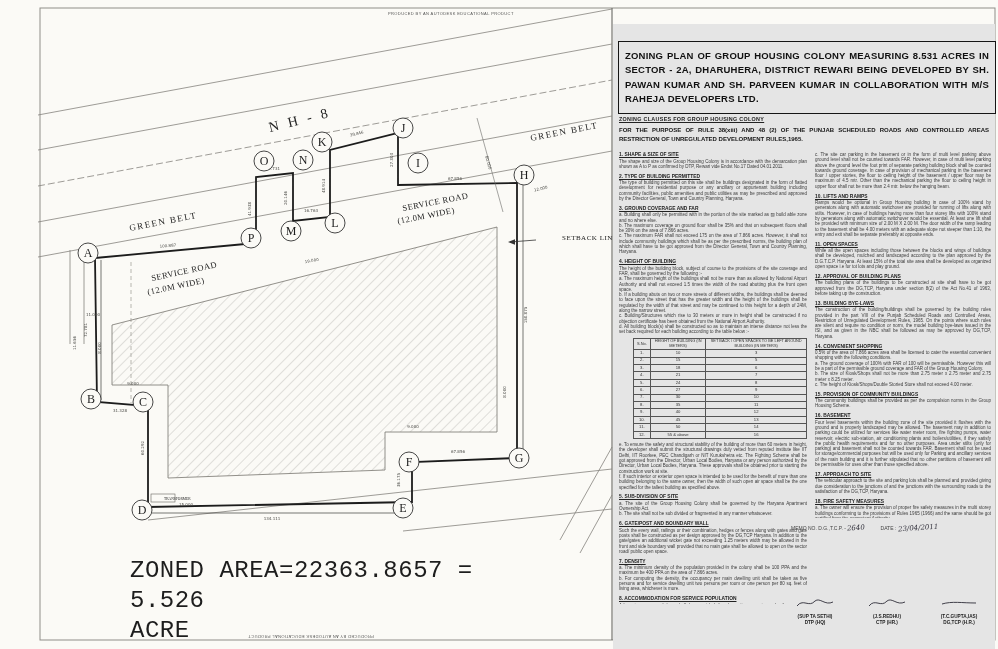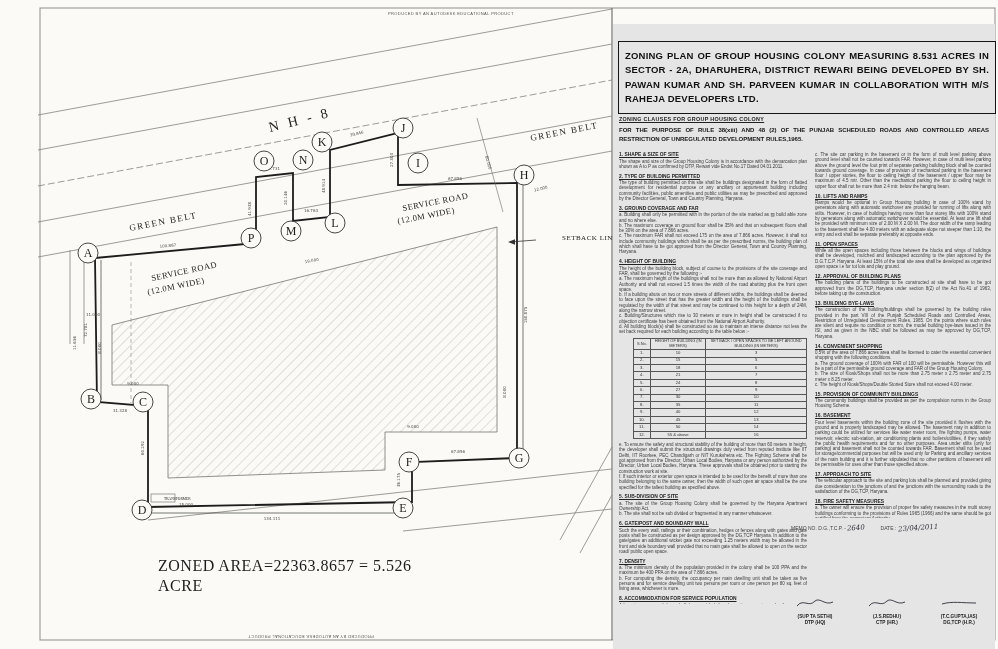--- a/index.html
+++ b/index.html
@@ -4,22 +4,22 @@
 <style>
   html,body{margin:0;padding:0;}
   body{width:998px;height:649px;background:#e9e8e4;position:relative;
        font-family:"Liberation Sans",sans-serif;overflow:hidden;}
   .sheet{position:absolute;left:0;top:0;width:998px;height:649px;background:#fbfaf6;}
   #plan-svg{position:absolute;left:0;top:0;}
   .stamp{position:absolute;font-size:4px;color:#555;letter-spacing:.4px;white-space:nowrap;}
   .stamp.v{transform:rotate(90deg);transform-origin:0 0;}
   .stamp.b{transform:rotate(180deg);}
   .zoned-area{position:absolute;left:130px;top:556px;width:360px;
-      font-family:Liberation Serif, serif;font-size:16px;color:#1d1d1d;
-      white-space:pre-line;line-height:1.25;letter-spacing:.5px;margin-left:28px;}
+      font-family:Liberation Mono, monospace;font-size:24px;color:#1d1d1d;
+      white-space:pre-line;line-height:1.25;letter-spacing:.5px;}
   
   .panel{position:absolute;left:613px;top:24px;width:382px;height:633px;background:#e5e5e5;}
   .title-box{position:absolute;left:5px;top:17px;width:364px;border:1.6px solid #151515;
       padding:7px 6px;font-weight:bold;font-size:9.5px;line-height:1.5;color:#111;
       text-align:justify;letter-spacing:.2px;}
   .clauses-heading{position:absolute;left:6px;top:92px;font-size:5.4px;font-weight:bold;
       color:#222;text-decoration:underline;letter-spacing:.3px;}
   .purpose{position:absolute;left:6px;top:102px;width:370px;font-size:6px;font-weight:bold;
       color:#151515;line-height:1.45;text-align:justify;}
   .col{position:absolute;overflow:hidden;color:#333;}

